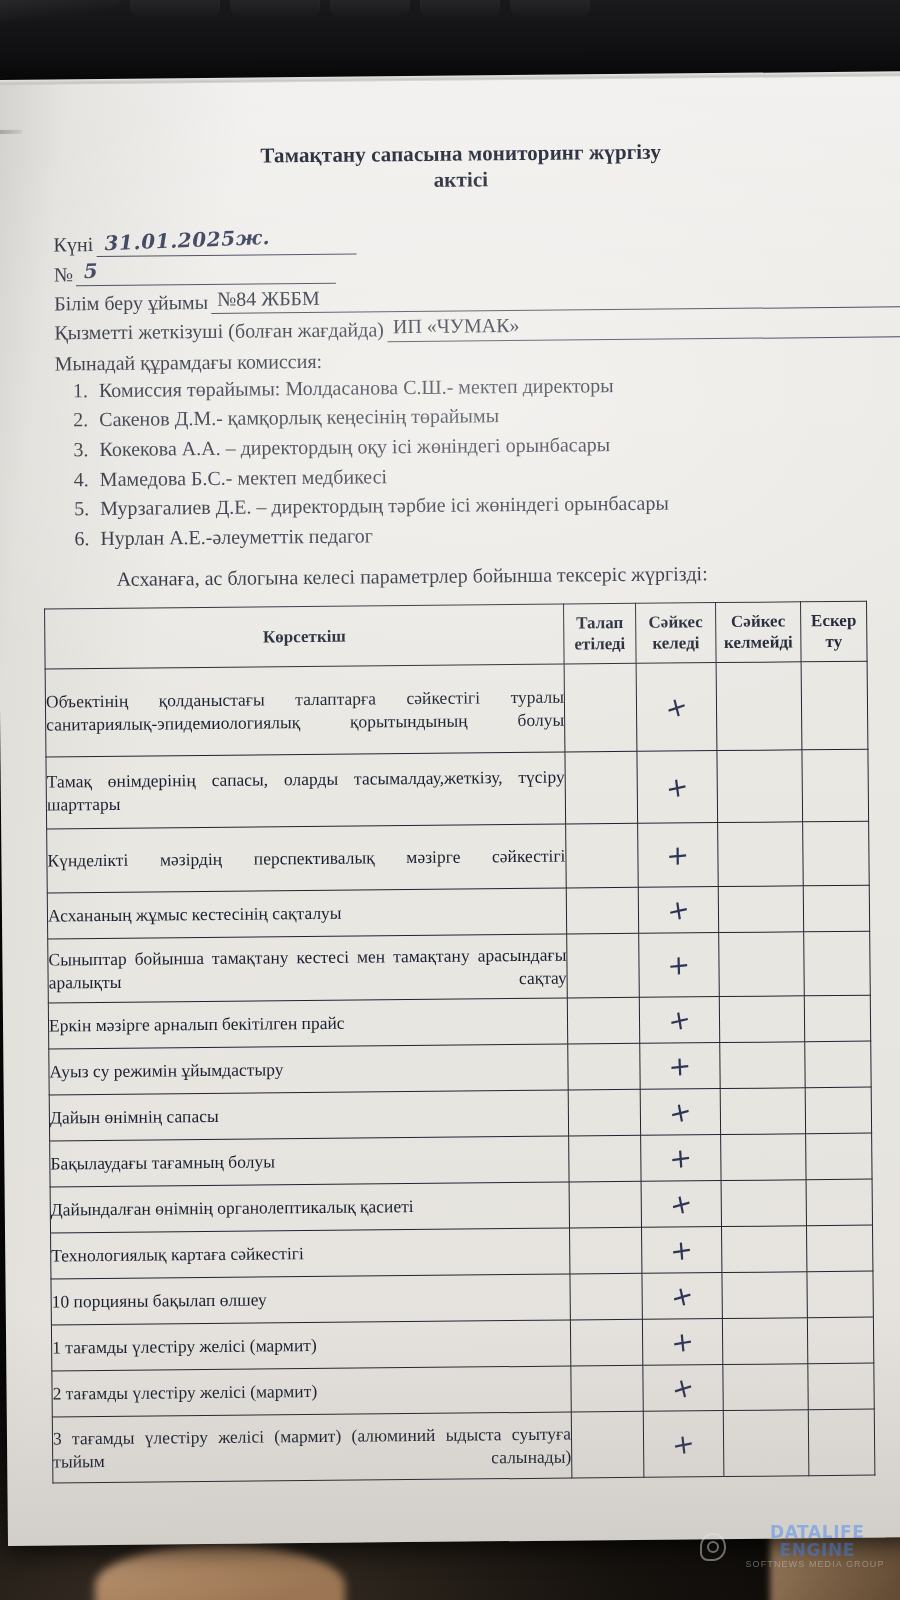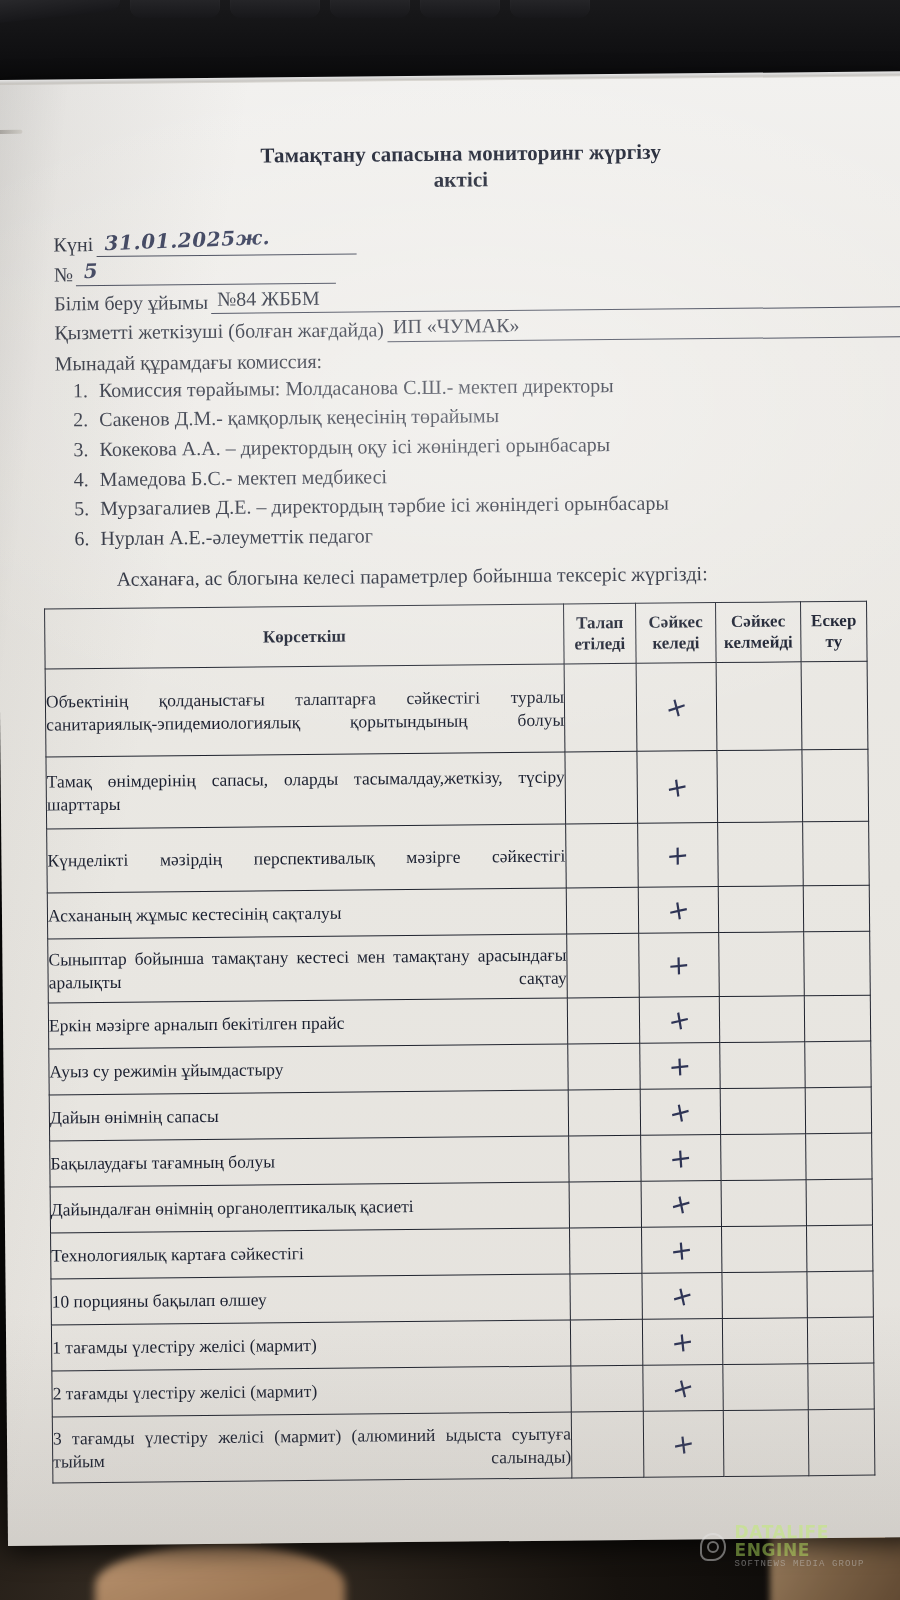--- a/index.html
+++ b/index.html
@@ -234,27 +234,29 @@
     border: 2.2px solid #e7e7e7;
     border-radius: 50%;
     display: block;
   }
   #wm-text { line-height: 1.05; }
   #wm-main {
     font-family: "DejaVu Sans", sans-serif;
     font-weight: bold;
     font-size: 17px;
     letter-spacing: .6px;
-    color: #bef264;
+    color: #3b82f6;
+    text-align: center;
   }
   #wm-sub {
-    font-family: Liberation Mono, monospace;
+    font-family: Liberation Sans, sans-serif;
     font-size: 9px;
     letter-spacing: 1.1px;
     color: #cfcfcf;
+    margin-left: 11px;
   }
 </style>
 </head>
 <body>
 
 <div id="scene">
   <div id="keyboard">
     <div class="key" style="left:-30px;width:150px;transform:rotate(-6deg);"></div>
     <div class="key" style="left:130px;width:90px;"></div>
     <div class="key" style="left:230px;width:90px;"></div>

